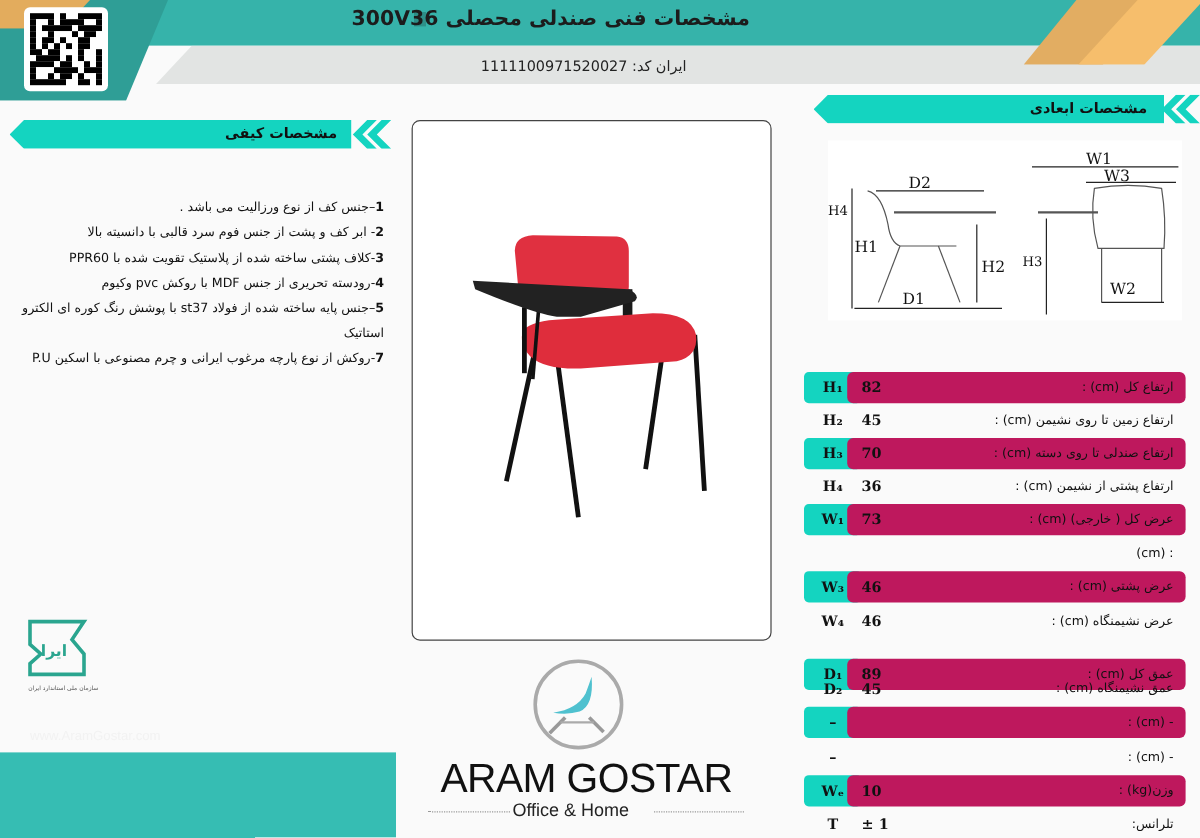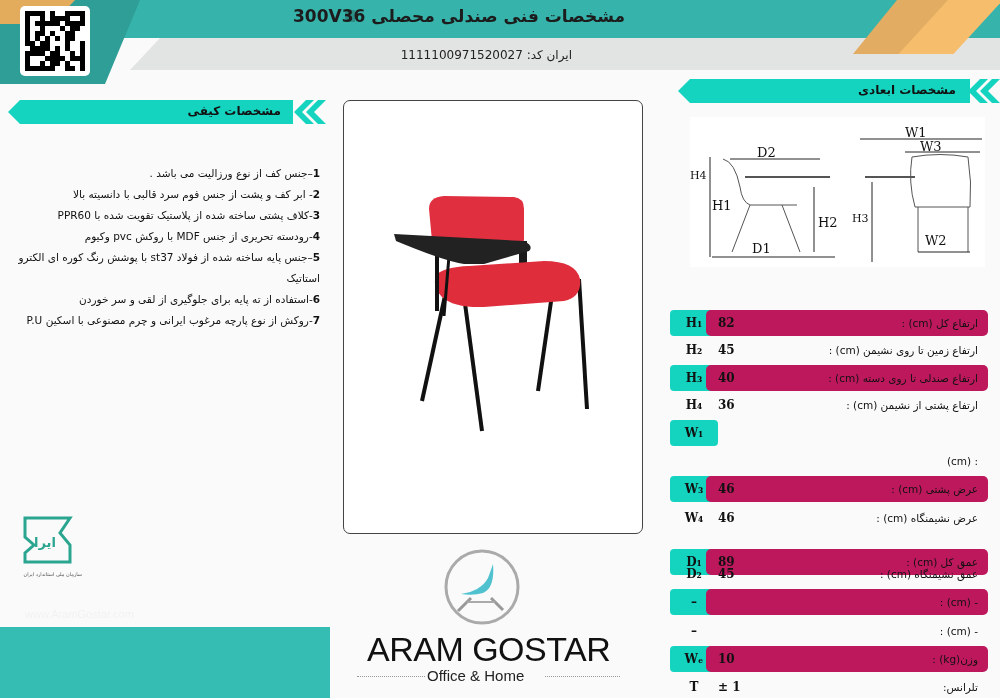--- a/index.html
+++ b/index.html
@@ -218,21 +218,20 @@
     <polygon points="26,0 34,0 22,12 34,24 26,24 14,12" fill="#14d4c0"></polygon>
   </svg>
 </div>
 
 <div class="abs qlist">
   <div><b>1</b><span>–جنس کف از نوع ورزالیت می باشد .</span></div>
   <div><b>2</b><span>- ابر کف و پشت از جنس فوم سرد قالبی با دانسیته بالا</span></div>
   <div><b>3</b><span>-کلاف پشتی ساخته شده از پلاستیک تقویت شده با PPR60</span></div>
   <div><b>4</b><span>-رودسته تحریری از جنس MDF با روکش pvc وکیوم</span></div>
   <div><b>5</b><span>–جنس پایه ساخته شده از  فولاد st37 با پوشش رنگ کوره ای الکترو استاتیک</span></div>
-  <div><b>6</b><span>-استفاده از ته پایه برای جلوگیری از لقی و سر خوردن</span></div>
   <div><b>7</b><span>-روکش از نوع پارچه مرغوب ایرانی و چرم مصنوعی با اسکین P.U</span></div>
 </div>
 
 <div class="abs frame">
   <svg width="300" height="434" viewBox="0 0 300 434">
 
     <line x1="210" y1="180" x2="194" y2="290" stroke="#111" stroke-width="4"></line>
     <line x1="235" y1="178" x2="243" y2="308" stroke="#111" stroke-width="4"></line>
 
     <line x1="102" y1="190" x2="78" y2="300" stroke="#111" stroke-width="4"></line>
@@ -304,33 +303,37 @@
     <div class="abs row" style="top: 337px;">
       <div class="sym">H₂</div>
       <div class="bar">
         <span class="val">45</span>
         <span class="lbl">ارتفاع زمین تا روی نشیمن (cm) :</span>
       </div>
     </div>
     <div class="abs row hl" style="top: 365px;">
       <div class="sym">H₃</div>
       <div class="bar">
-        <span class="val">40</span>
+        <span class="val">70</span>
         <span class="lbl">ارتفاع صندلی تا روی دسته (cm) :</span>
       </div>
     </div>
     <div class="abs row" style="top: 392px;">
       <div class="sym">H₄</div>
       <div class="bar">
         <span class="val">36</span>
         <span class="lbl">ارتفاع پشتی از نشیمن (cm) :</span>
       </div>
     </div>
     <div class="abs row hl" style="top: 420px; padding-left: 32px;">
       <div class="sym">W₁</div>
+      <div class="bar">
+        <span class="val">73</span>
+        <span class="lbl">عرض کل ( خارجی) (cm) :</span>
+      </div>
     </div>
     <div class="abs row" style="top: 448px;">
       <div class="sym"></div>
       <div class="bar">
         <span class="val"></span>
         <span class="lbl">: (cm)</span>
       </div>
     </div>
     <div class="abs row hl" style="top: 476px;">
       <div class="sym">W₃</div>

